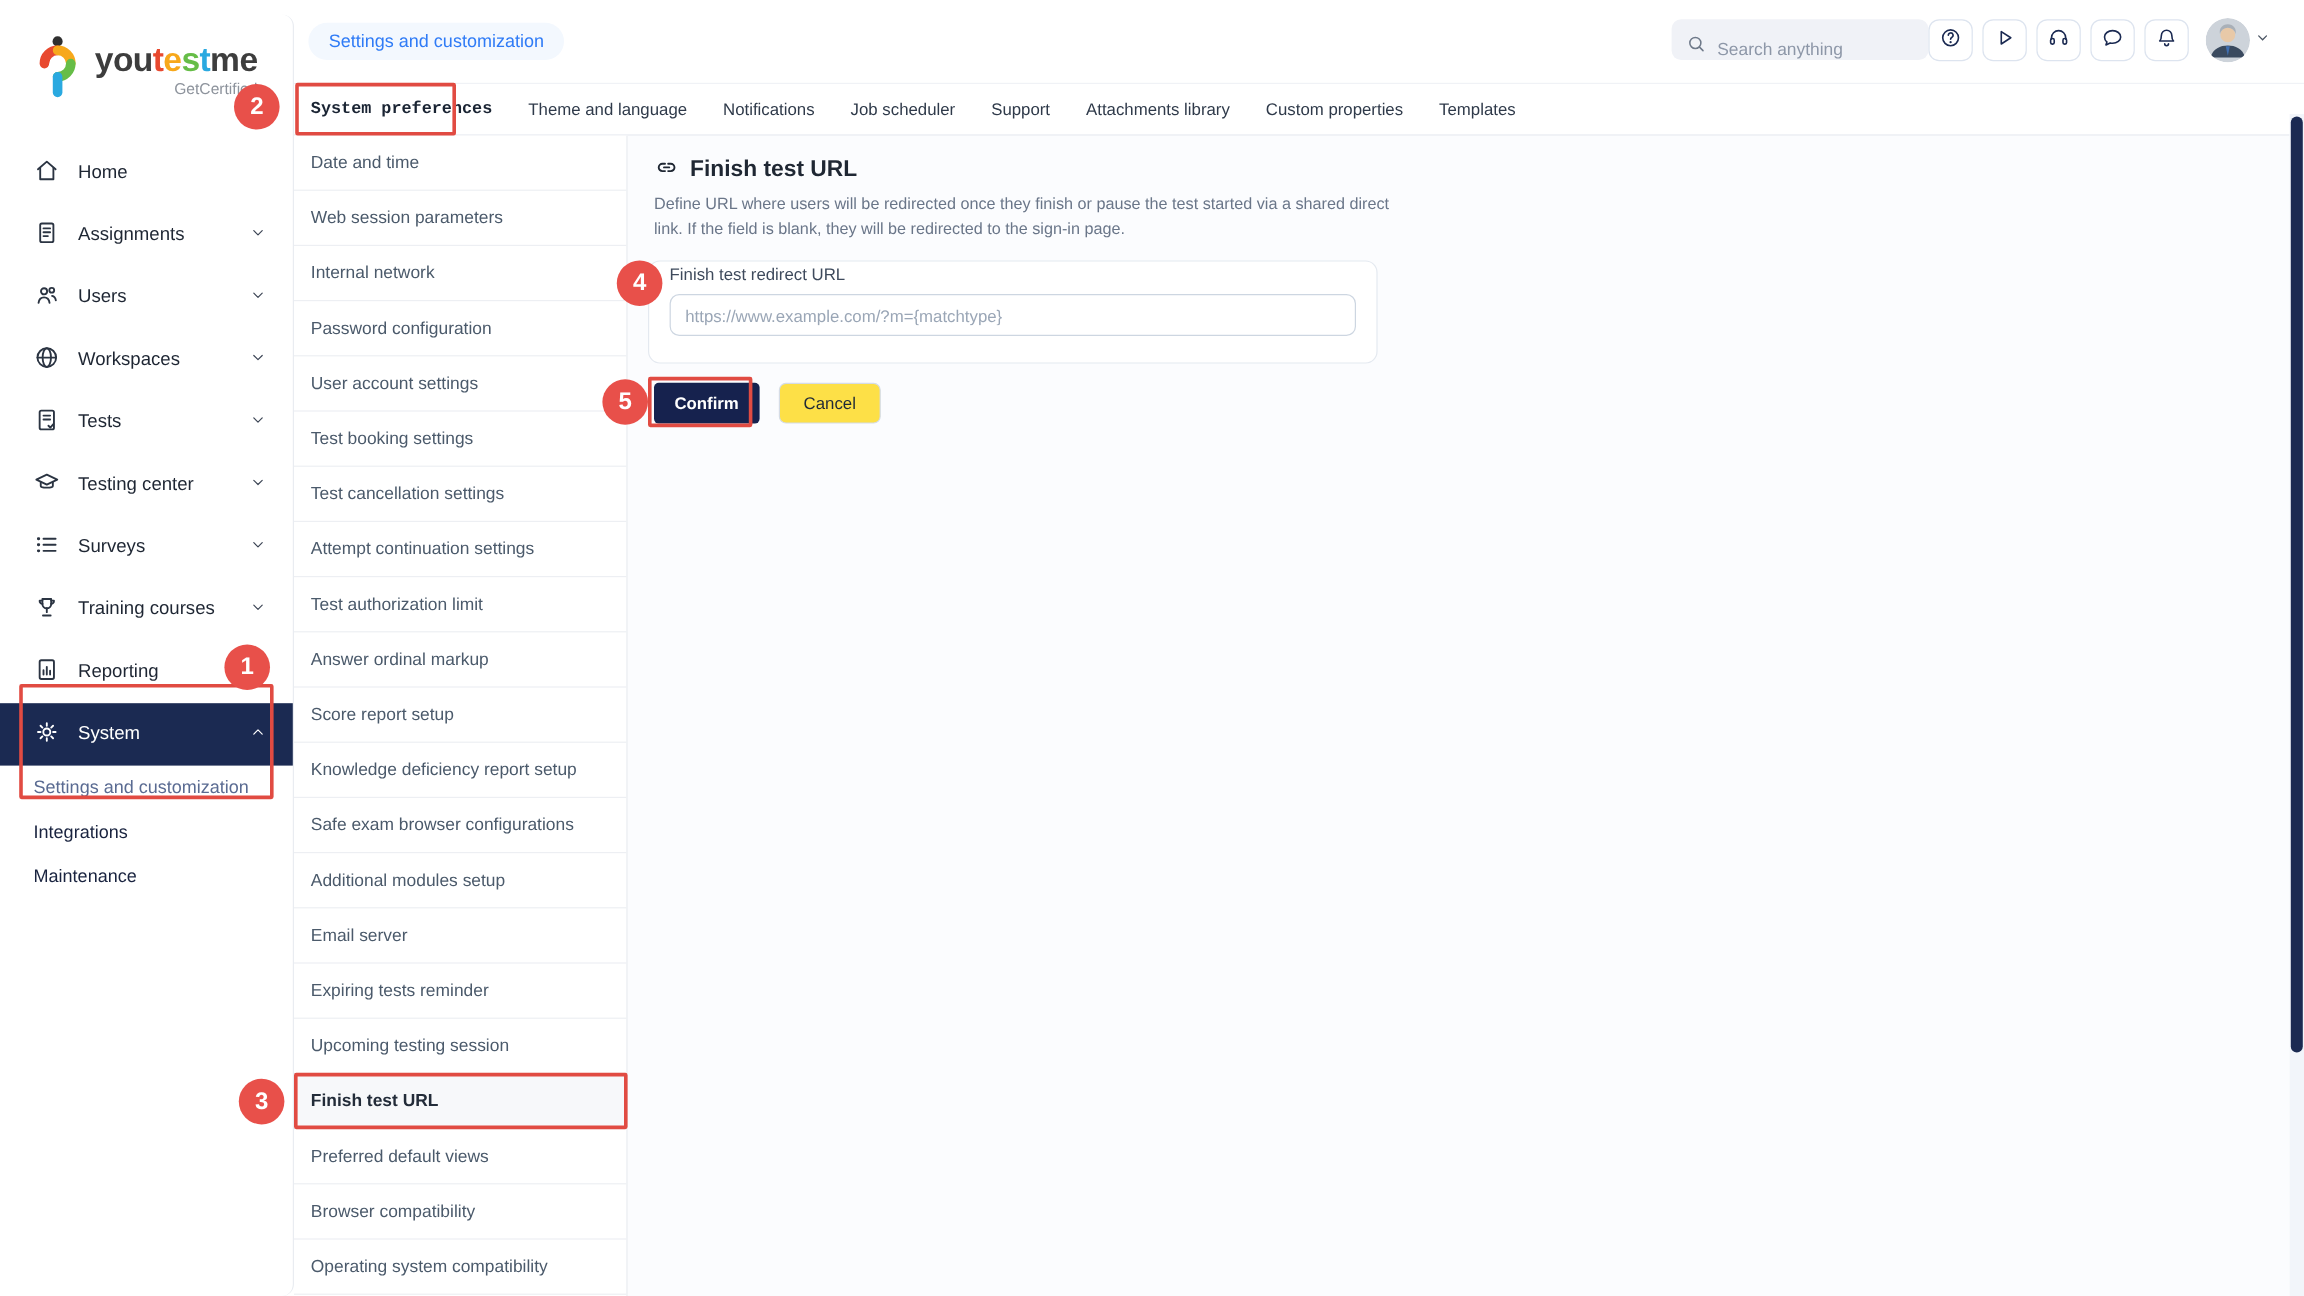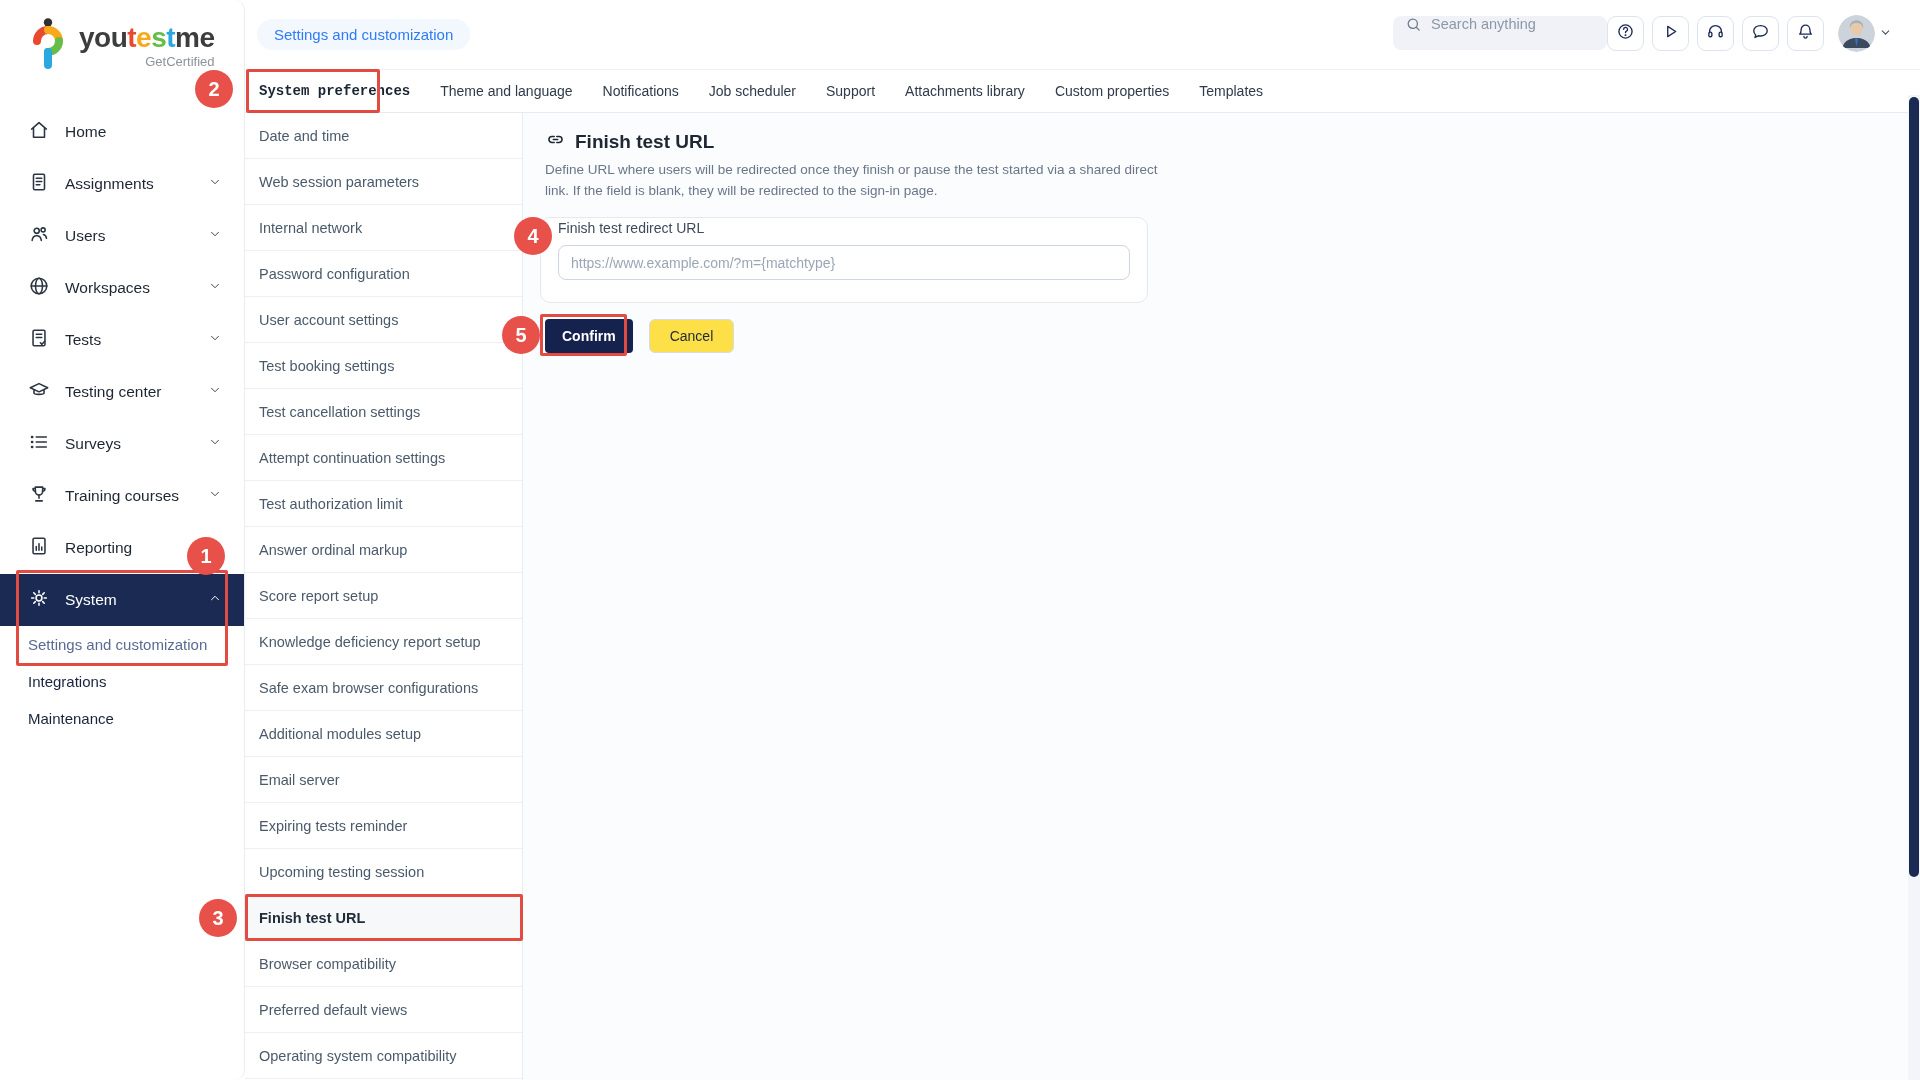--- a/index.html
+++ b/index.html
@@ -1,38 +1,38 @@
 <!DOCTYPE html>
 <html><head>
 <meta charset="utf-8">
 <style>
   * { box-sizing: border-box; margin: 0; padding: 0; }
   body { font-family: "Liberation Sans", sans-serif; background: #fff; }
   .page { position: relative; width: 1920px; height: 1080px; overflow: hidden; background: #fff; }
 
   
-  .sidebar { position: absolute; left: 0; top: 0; bottom: 0; width: 245px; background: #fff; border-right: 1px solid #e9ecf1; z-index: 2; border-radius: 10px; }
+  .sidebar { position: absolute; left: 0; top: 12px; bottom: 0; width: 245px; background: #fff; border-right: 1px solid #e9ecf1; z-index: 2; border-radius: 10px; }
   .logo-row { display: flex; align-items: flex-start; gap: 10px; padding: 16px 10px 0 27px; }
   .logo-text-wrap { display: flex; flex-direction: column; align-items: flex-end; margin-top: 8px; }
   .wordmark { font-size: 28px; font-weight: bold; letter-spacing: -0.5px; line-height: 1; }
   .tagline { font-size: 13px; color: #8d939c; margin-top: 2px; }
   .nav { position: absolute; left: 0; right: 0; top: 106px; }
   .nav-item { position: relative; display: flex; align-items: center; gap: 15px; height: 52px; padding: 0 22px 0 28px; color: #1e2633; font-size: 15.5px; font-weight: 500; cursor: pointer; }
   .nav-item svg { width: 22px; height: 22px; stroke: #2b3442; flex: 0 0 22px; }
   .nav-item .chev { margin-left: auto; }
   .nav-item .chev svg { width: 14px; height: 14px; stroke: #3c4555; }
   .nav-item.active { background: #1b2a52; color: #fff; }
   .nav-item.active svg { stroke: #fff; }
   .sub-item { display: flex; align-items: center; height: 37px; padding-left: 28px; font-size: 15px; color: #19233f; cursor: pointer; }
   .sub-item.selected { color: #5a6b92; }
 
   
   .header { position: absolute; left: 245px; right: 0; top: 0; height: 70px; background: #fff; border-bottom: 1px solid #f0f2f6; z-index: 1; }
   .crumb-pill { position: absolute; left: 12px; top: 19px; padding: 7px 17px; border-radius: 17px; background: #f3f8fe; color: #2f7bf6; font-size: 15px; font-weight: 500; cursor: pointer; }
-  .search-box { position: absolute; right: 313px; top: 16px; width: 214px; height: 34px; background: #f0f2f7; border-radius: 8px; display: flex; align-items: flex-start; gap: 9px; padding: 0 12px; }
+  .search-box { position: absolute; right: 313px; top: 16px; width: 214px; height: 34px; background: #f0f2f7; border-radius: 8px; display: flex; align-items: flex-end; gap: 9px; padding: 0 12px; }
   .search-box svg { width: 17px; height: 17px; stroke: #6f7a8a; flex: 0 0 17px; }
   .search-box input { border: none; outline: none; background: transparent; font-size: 14.5px; color: #333; width: 100%; font-family: "Liberation Sans", sans-serif; }
   .search-box input::placeholder { color: #8d97a8; }
   .header-actions { position: absolute; right: 28px; top: 15px; display: flex; align-items: center; gap: 8px; }
   .icon-btn { width: 37px; height: 35px; border: 1px solid #dde4ef; border-radius: 9px; background: #fff; display: flex; align-items: center; justify-content: center; cursor: pointer; }
   .icon-btn svg { width: 19px; height: 19px; stroke: #1b2a52; }
   .avatar-wrap { display: flex; align-items: center; gap: 4px; margin-left: 6px; cursor: pointer; }
   .avatar { width: 37px; height: 37px; border-radius: 50%; overflow: hidden; }
   .avatar-chev svg { width: 13px; height: 13px; stroke: #4b5563; }
 
@@ -290,22 +290,22 @@
       <div class="settings-row">Test authorization limit</div>
       <div class="settings-row">Answer ordinal markup</div>
       <div class="settings-row">Score report setup</div>
       <div class="settings-row">Knowledge deficiency report setup</div>
       <div class="settings-row">Safe exam browser configurations</div>
       <div class="settings-row">Additional modules setup</div>
       <div class="settings-row">Email server</div>
       <div class="settings-row">Expiring tests reminder</div>
       <div class="settings-row">Upcoming testing session</div>
       <div class="settings-row active">Finish test URL</div>
+      <div class="settings-row">Preferred default views</div>
       <div class="settings-row">Browser compatibility</div>
-      <div class="settings-row">Preferred default views</div>
       <div class="settings-row">Operating system compatibility</div>
     </div>
 
   <div class="main">
     <div class="content-head">
       <span>
         <svg viewBox="0 0 24 24" fill="none" stroke-width="1.8" stroke-linecap="round">
           <path d="M9.5 12h5"></path>
           <path d="M10.5 8.5H8a3.5 3.5 0 0 0 0 7h2.5"></path>
           <path d="M13.5 8.5H16a3.5 3.5 0 0 1 0 7h-2.5"></path>

